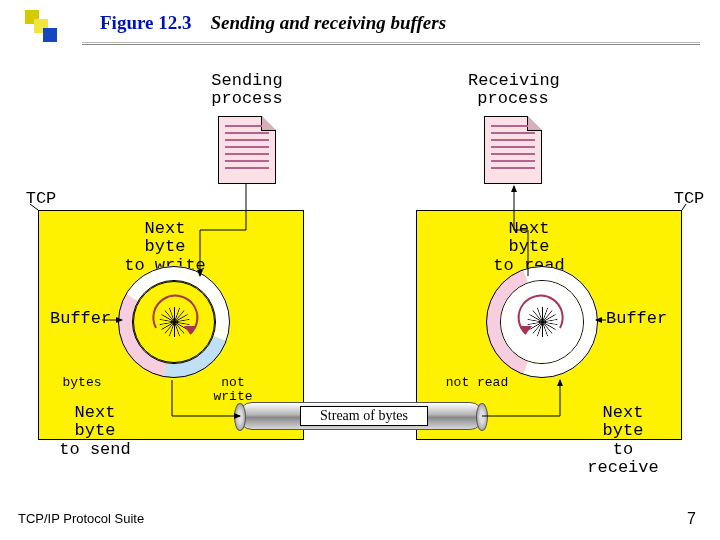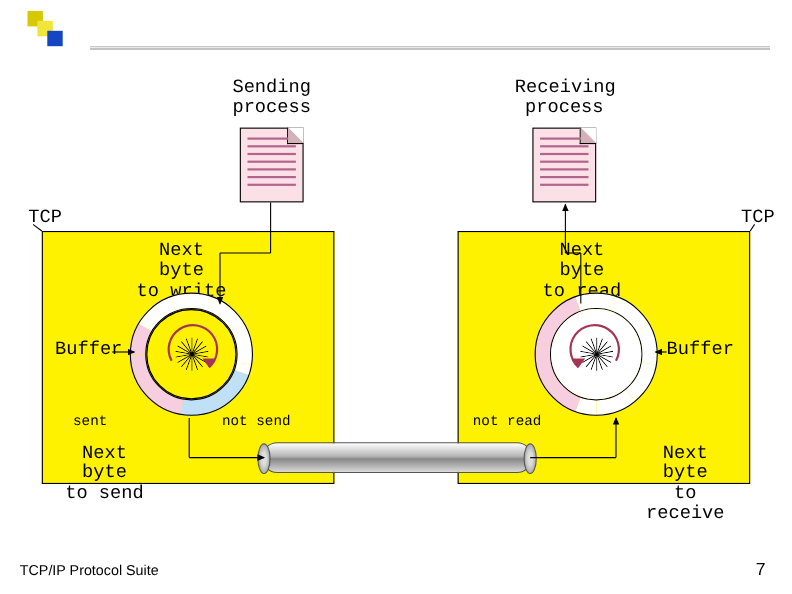--- a/index.html
+++ b/index.html
@@ -140,20 +140,25 @@
 </style>
 </head>
 <body>
 
 <div class="header">
   <div class="header-icon">
     <div class="sq y1"></div>
       <div class="sq y2"></div>
       <div class="sq b"></div>
   </div>
+  <div class="title">
+    <span class="fig">Figure 12.3</span>
+    &nbsp;&nbsp;
+    <span class="cap">Sending and receiving buffers</span>
+  </div>
   <div class="header-rule"></div>
 </div>
 
 <div class="canvas">
 
   <div class="lbl" style="left:172px; top:-8px; width:90px; white-space:pre-line;">Sending
 process</div>
   <div class="lbl" style="left:438px; top:-8px; width:90px; white-space:pre-line;">Receiving
 process</div>
 
@@ -182,29 +187,29 @@
 
   <div class="lbl" style="left:-12px; top:110px; width:46px; font-weight:normal;">TCP</div>
   <div class="lbl" style="left:636px; top:110px; width:46px;">TCP</div>
 
   <div class="tcp-box tcp-left"></div>
   <div class="tcp-box tcp-right"></div>
 
   <div class="lbl" style="left:90px; top:140px; width:90px; white-space:pre-line;">Next byte
 to write</div>
   <div class="lbl" style="left:20px; top:230px; width:60px;">Buffer</div>
-  <div class="lbl sent-brace" style="left:32px; top:296px; width:40px;">sent</div>
-  <div class="lbl sent-brace" style="left:168px; top:296px; width:70px;">not send</div>
+  <div class="lbl sent-brace" style="left:32px; top:296px; width:40px;">bytes</div>
+  <div class="lbl sent-brace" style="left:168px; top:296px; width:70px;">not write</div>
   <div class="lbl" style="left:20px; top:324px; width:90px; white-space:pre-line;">Next byte
 to send</div>
 
   <div class="lbl" style="left:454px; top:140px; width:90px; white-space:pre-line;">Next byte
 to read</div>
   <div class="lbl" style="left:576px; top:230px; width:60px;">Buffer</div>
-  <div class="lbl sent-brace" style="left:396px; top:296px; width:70px;">not read</div>
+  <div class="lbl sent-brace" style="left:412px; top:296px; width:70px;">not read</div>
   <div class="lbl" style="left:548px; top:324px; width:90px; white-space:pre-line;">Next byte
 to receive</div>
 
   <div class="ring" id="ring-left" style="left:88px; top:186px;">
       <div class="seg" style="--a: 128.78% 63.89%; --b: 125.18% 77.36%; --c: #ffffff;"></div>
       <div class="seg" style="--a: 119.28% 10.00%; --b: 128.78% 63.89%; --c: #ffffff;"></div>
       <div class="seg" style="--a: 77.36% -25.18%; --b: 119.28% 10.00%; --c: #ffffff;"></div>
       <div class="seg" style="--a: 22.64% -25.18%; --b: 77.36% -25.18%; --c: #ffffff;"></div>
       <div class="seg" style="--a: -19.28% 10.00%; --b: 22.64% -25.18%; --c: #ffffff;"></div>
       <div class="seg" style="--a: -30.00% 50.00%; --b: -19.28% 10.00%; --c: #f7cde0;"></div>
@@ -279,20 +284,21 @@
       </div>
     <div class="ring-arrow">
       <svg viewBox="0 0 56 56">
         <path d="M 46 34 A 22 22 0 1 0 12 40" fill="none" stroke="#a63553" stroke-width="2"></path>
         <polygon points="12,40 6,32 18,32" fill="#a63553"></polygon>
       </svg>
     </div>
   </div>
 
   <div class="stream-tube"></div>
+  <div class="stream-lbl">Stream of bytes</div>
 
   <svg class="arrows">
     <defs>
       <marker id="ah" markerWidth="8" markerHeight="8" refX="6" refY="3" orient="auto">
         <path class="arrowhead" d="M0,0 L7,3 L0,6 Z"></path>
       </marker>
     </defs>
 
     <line x1="216" y1="104" x2="216" y2="150"></line>
     <line x1="216" y1="150" x2="170" y2="150"></line>

